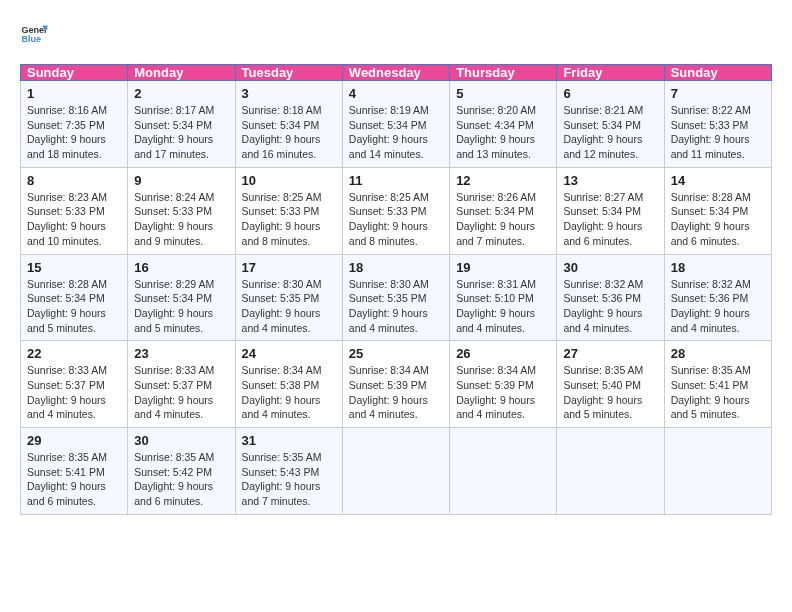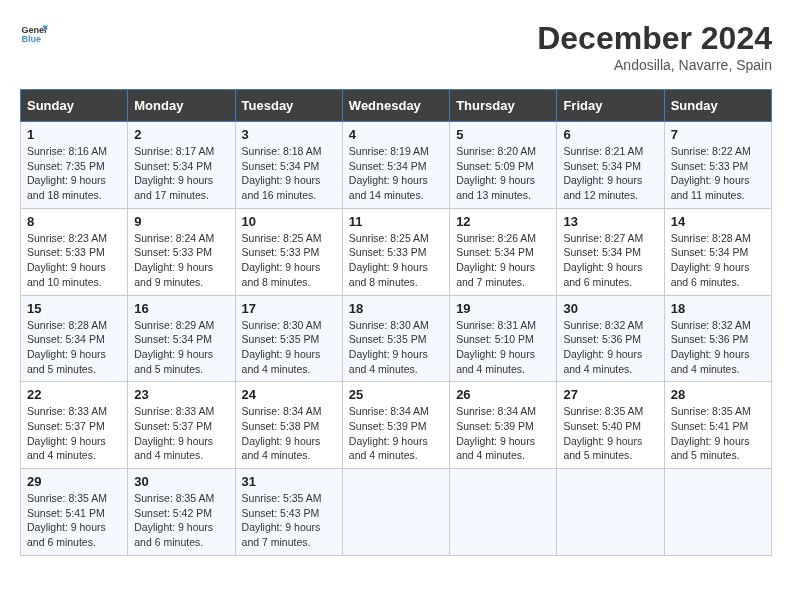--- a/index.html
+++ b/index.html
@@ -36,23 +36,23 @@
     .location {
       font-size: 14px;
       color: #555;
     }
     table {
       width: 100%;
       border-collapse: collapse;
       font-size: 11px;
     }
     thead tr th {
-      background-color: #404040;
+      background-color: #ec4899;
       color: #fff;
-      padding: 8px 6px;
+      padding: 0 6px;
       text-align: left;
       font-size: 13px;
       font-weight: bold;
       border: 1px solid #3a7fc1;
     }
     tbody tr td {
       border: 1px solid #ccc;
       padding: 5px 6px;
       vertical-align: top;
       width: calc(100% / 7);
@@ -83,24 +83,20 @@
 </head>
 <body>
 
 <div class="header">
   <div class="logo">
     <svg class="logo-icon" viewBox="0 0 40 40">
       <text x="2" y="18" font-size="13" font-weight="bold" fill="#333">General</text>
       <text x="2" y="32" font-size="13" font-weight="bold" fill="#4a90d9">Blue</text>
       <polygon points="32,8 40,8 36,16" fill="#4a90d9"></polygon>
     </svg>
-  </div>
-  <div class="title-block">
-    <div class="month-title">December 2024</div>
-    <div class="location">Andosilla, Navarre, Spain</div>
   </div>
 </div>
 
 <table>
   <thead>
     <tr>
     <th>Sunday</th>
         <th>Monday</th>
         <th>Tuesday</th>
         <th>Wednesday</th>
@@ -131,21 +127,21 @@
         </td>
         <td>
           <span class="day-number">4</span>
           <div class="day-info">Sunrise: 8:19 AM
 Sunset: 5:34 PM
 Daylight: 9 hours and 14 minutes.</div>
         </td>
         <td>
           <span class="day-number">5</span>
           <div class="day-info">Sunrise: 8:20 AM
-Sunset: 5:09 PM
+Sunset: 4:34 PM
 Daylight: 9 hours and 13 minutes.</div>
         </td>
         <td>
           <span class="day-number">6</span>
           <div class="day-info">Sunrise: 8:21 AM
 Sunset: 5:34 PM
 Daylight: 9 hours and 12 minutes.</div>
         </td>
         <td>
           <span class="day-number">7</span>

